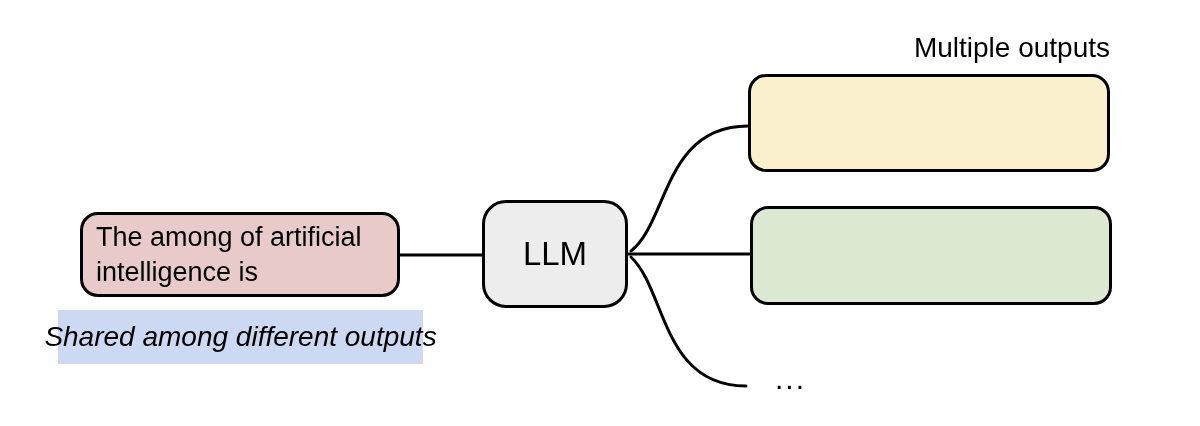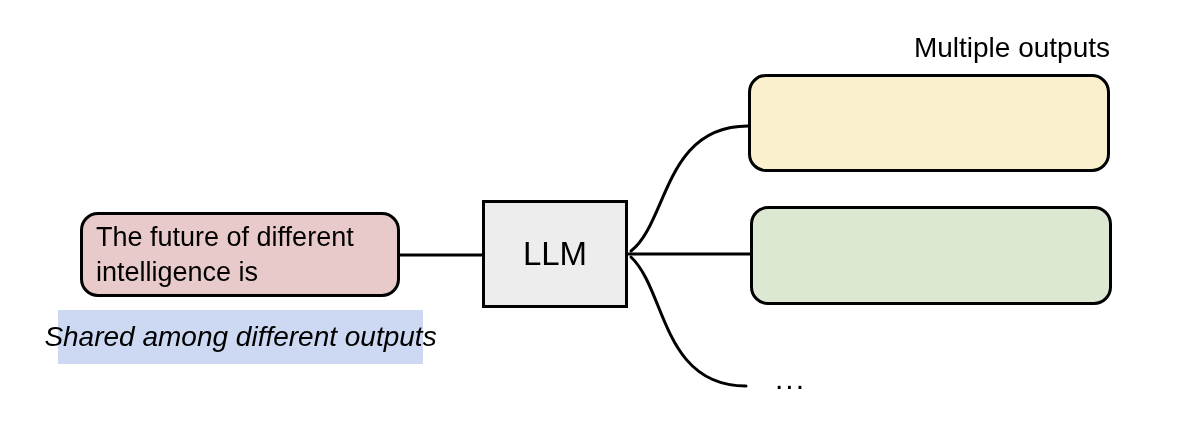--- a/index.html
+++ b/index.html
@@ -70,20 +70,21 @@
   }
 
   .llm-box {
     left: 482px; top: 200px;
     width: 146px; height: 108px;
     background: var(--llm-fill, #ededed);
     display: flex;
     align-items: center;
     justify-content: center;
     font-size: 33px;
+    border-radius: 24px;
   }
 
   .output-box-1 {
     left: 748px; top: 74px;
     width: 362px; height: 98px;
     background: var(--output-top-fill, #faf0cd);
   }
   .output-box-2 {
     left: 750px; top: 206px;
     width: 362px; height: 99px;
@@ -104,21 +105,21 @@
 
   <svg class="connector-layer" viewBox="0 0 1200 426" xmlns="http://www.w3.org/2000/svg" aria-hidden="true">
     <path d="M 400 255 L 482 255"></path>
     <path d="M 631 251 C 668 222, 664 126, 748 126"></path>
     <path d="M 628 254 L 750 254"></path>
     <path d="M 631 257 C 666 290, 662 386, 746 386"></path>
   </svg>
 
 
   <div class="box rounded prompt-box">
-    <span>The future of different intelligence is</span>
+    <span>The among of artificial intelligence is</span>
   </div>
 
   <div class="note">Shared among different outputs</div>
 
   <div class="box llm-box">
     <span>LLM</span>
   </div>
 
   <div class="label outputs-label">Multiple outputs</div>
 

